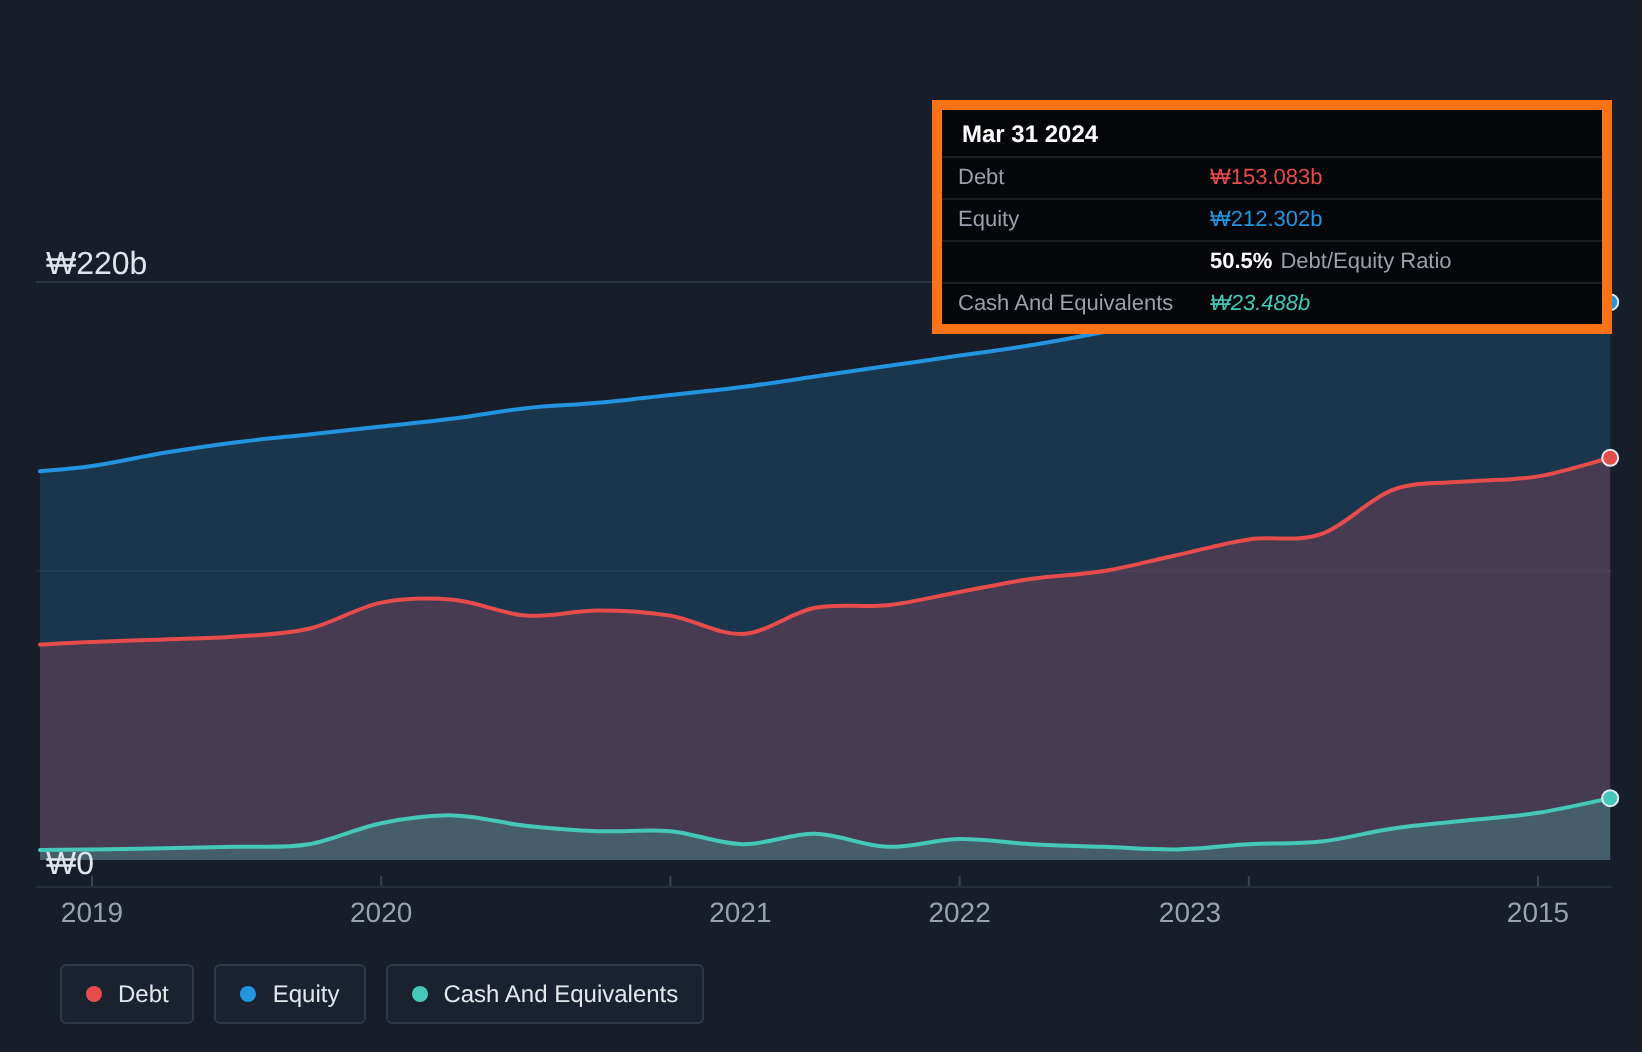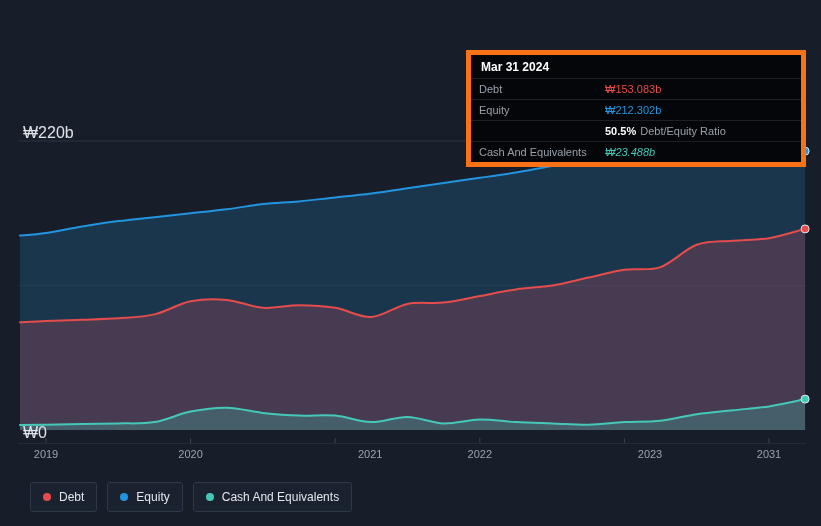--- a/index.html
+++ b/index.html
@@ -7,21 +7,21 @@
     position:relative; width:821px; height:526px; overflow:hidden;
     background:#171e29; font-family:"Liberation Sans", sans-serif;
     -webkit-user-select:none; user-select:none;
   }
   #chart-wrap { position:absolute; inset:0; }
   #chart-wrap svg { position:absolute; top:0; left:0; }
 
   .y-label { position:absolute; left:23px; font-size:16px; color:#dfe4ea; }
 
   .x-axis { position:absolute; top:448px; left:0; width:100%; height:16px; }
-  .x-axis span { position:absolute; top:0; transform:translateX(-50%); font-size:11px; color:#99a3b0; }
+  .x-axis span { position:absolute; top:0; transform:translateX(-50%); font-size:14px; color:#99a3b0; }
 
   .tooltip {
     position:absolute; left:466px; top:14px; width:340px; box-sizing:border-box;
     background:#050609; border:5px solid #f97316; z-index:5;margin-top:36px;
   }
   .tt-header { padding:5px 8px 4px 10px; font-size:12px; font-weight:bold; color:#ffffff; }
   .tt-row { display:flex; align-items:center; padding:3px 8px; border-top:1px solid #1b1f26; font-size:11px; min-height:14px; }
   .tt-label { width:126px; flex:none; color:#9aa1aa; }
   .tt-value { color:#e6e9ed; }
   .tt-ratio-strong { color:#ffffff; font-weight:bold; }
@@ -64,22 +64,22 @@
     </div>
 
   <div class="y-label" style="top:124px;">₩220b</div>
   <div class="y-label" style="top:424px;">₩0</div>
 
   <div class="x-axis" id="x-axis">
       <span style="left: 46px;">2019</span>
       <span style="left: 190.6px; text-align: right;">2020</span>
       <span style="left: 335.2px; margin-left: 35px;">2021</span>
       <span style="left: 479.8px;">2022</span>
-      <span style="left: 650px;">2023</span>
-      <span style="left: 769px;">2031</span>
+      <span style="left: 595px;">2023</span>
+      <span style="left: 769px;">2015</span>
     </div>
 
   <div class="tooltip">
     <div class="tt-header">Mar 31 2024</div>
     <div class="tt-row">
       <span class="tt-label">Debt</span>
       <span class="tt-value" style="color: rgb(230, 76, 76);">₩153.083b</span>
     </div>
     <div class="tt-row">
       <span class="tt-label">Equity</span>

